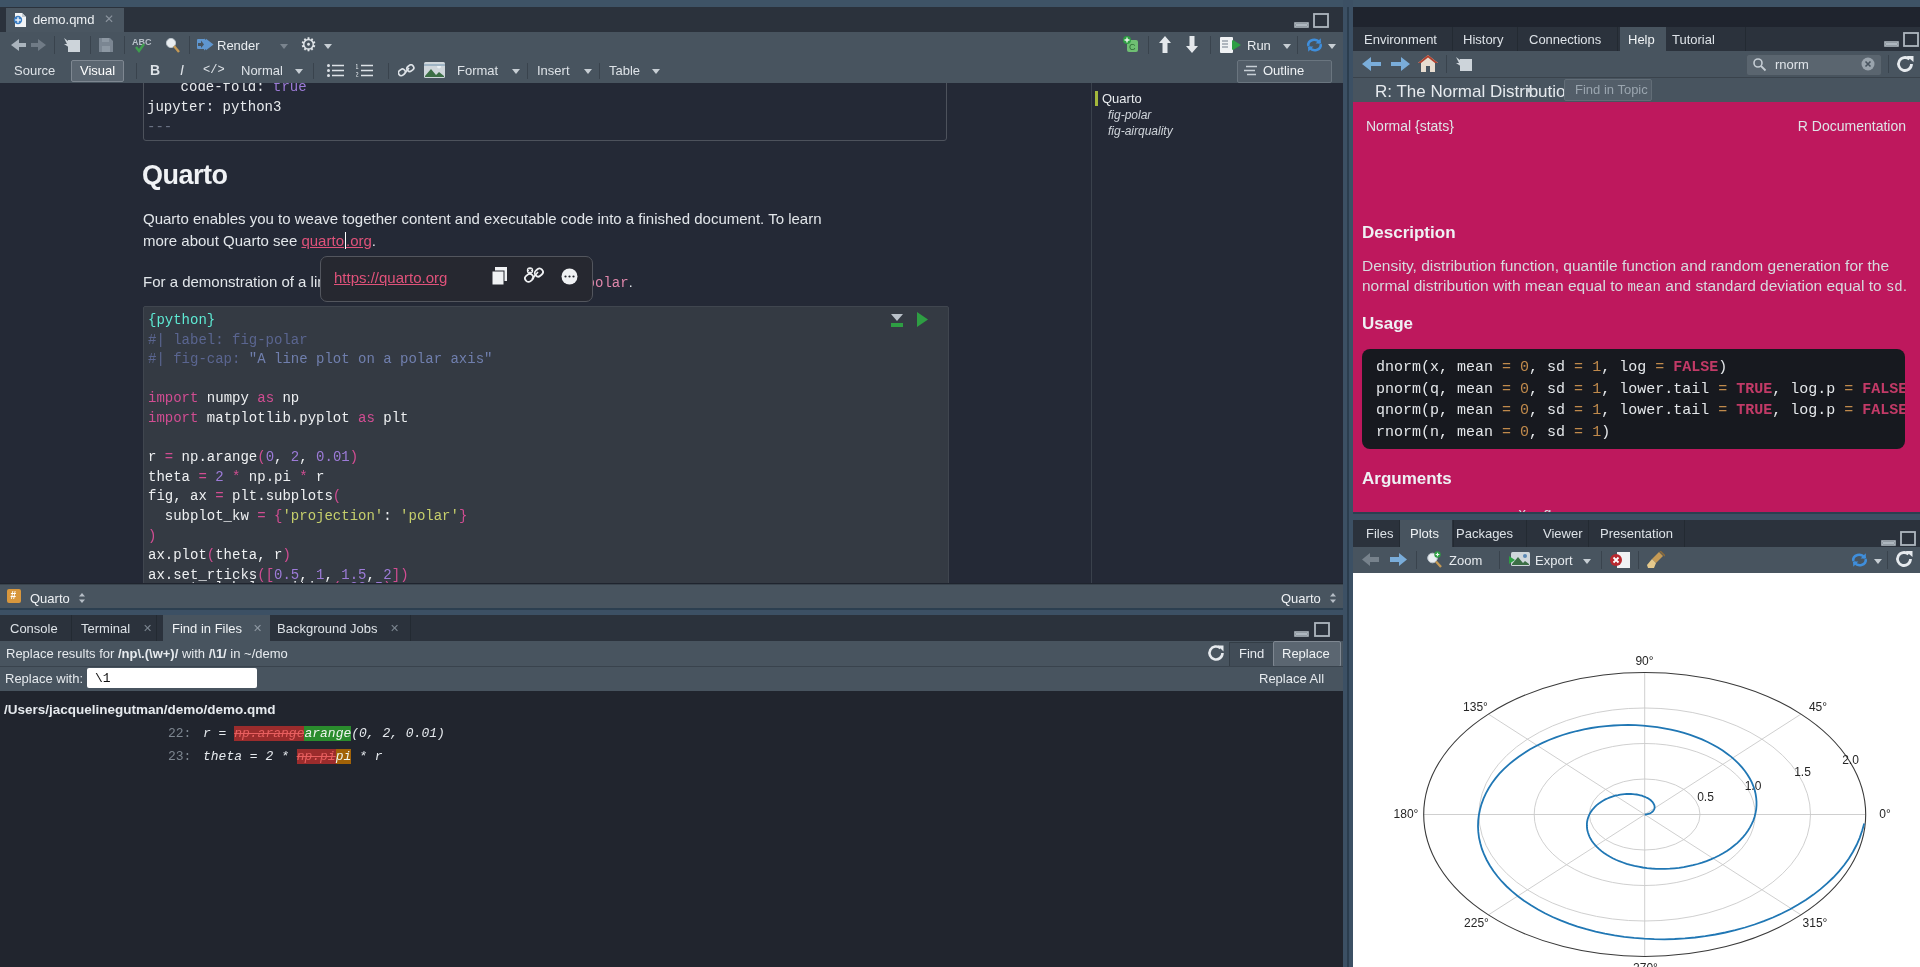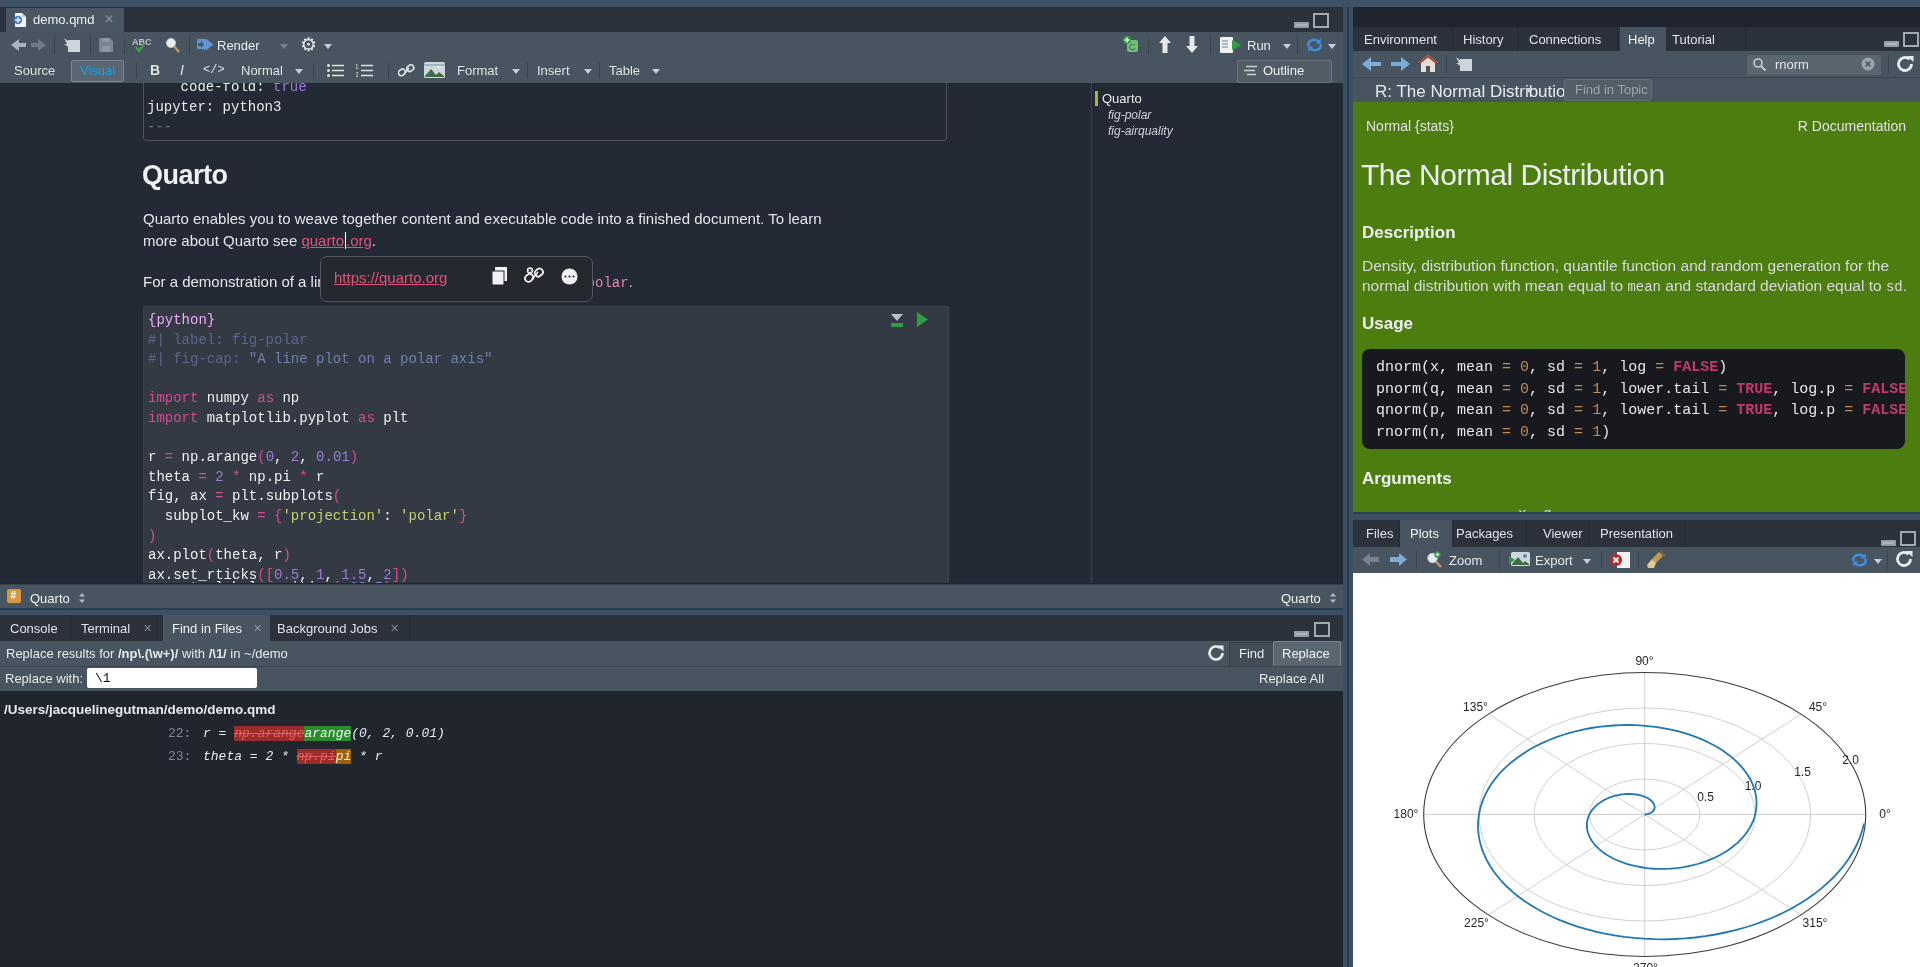--- a/index.html
+++ b/index.html
@@ -133,21 +133,21 @@
           <path d="M15.5 7A6 4.8 0 0 1 4 9.8" stroke="#3f8edb" stroke-width="2.6" fill="none"></path>
           <path d="M15.8 1.2v5.2h-5.2z" fill="#3f8edb"></path>
           <path d="M3.2 14.8V9.6h5.2z" fill="#3f8edb"></path>
         </svg>
       </div>
     <div class="abs caret" style="left:1328px;top:37px;"></div>
 
     <div class="abs bar" style="left:0;top:52px;width:1343px;height:24px;border-bottom:1px solid #333d46;"></div>
     <div class="abs" style="left:14px;top:56px;font-size:13px;color:#dde2e7;">Source</div>
     <div class="abs" style="left:71px;top:53px;width:51px;height:20px;background:#5b6671;border:1px solid #7e8791;border-radius:2px;"></div>
-    <div class="abs" style="left:80px;top:56px;font-size:13px;color:#0ea5e9;">Visual</div>
+    <div class="abs" style="left:80px;top:56px;font-size:13px;color:#ffffff;">Visual</div>
     <div class="abs sep" style="left:136px;top:56px;height:16px;"></div>
     <div class="abs" style="left:150px;top:55px;font-size:14px;font-weight:bold;color:#dde2e7;">B</div>
     <div class="abs" style="left:180px;top:55px;font-size:14px;font-style:italic;color:#dde2e7;">I</div>
     <div class="abs mono" style="left:203px;top:56px;font-size:12px;color:#dde2e7;">&lt;/&gt;</div>
     <div class="abs" style="left:241px;top:56px;font-size:13px;color:#dde2e7;">Normal</div>
     <div class="abs caret" style="left:295px;top:62px;"></div>
     <div class="abs sep" style="left:313px;top:56px;height:16px;"></div>
     <div class="abs" style="left:327px;top:57px;">
         <svg width="18" height="13" viewBox="0 0 18 13">
           <circle cx="1.5" cy="1.5" r="1.5" fill="#dde2e7"></circle>
@@ -203,21 +203,21 @@
 <span style="color:#6a7283;">---</span></div>
 
       <div class="abs" style="left:142px;top:77px;font-size:27px;font-weight:bold;letter-spacing:-0.5px;color:#f0f2f5;">Quarto</div>
 
       <div class="abs" style="left:143px;top:125px;width:700px;font-size:15px;line-height:22px;color:#e2e6ea;">Quarto enables you to weave together content and executable code into a finished document. To learn more about Quarto see <span style="color:#e0527a;text-decoration:underline;">quarto<span style="border-left:1px solid #fff;margin-left:1px;"></span>.org</span>.</div>
 
       <div class="abs" style="left:143px;top:190px;width:700px;font-size:15px;color:#e2e6ea;white-space:nowrap;">For a demonstration of a line plot on a polar axis, see</div>
       <div class="abs mono" style="left:553px;top:191px;font-size:14px;color:#e087ab;">fig-polar<span style="color:#e2e6ea;font-family:'Liberation Sans',sans-serif;">.</span></div>
 
       <div class="abs" style="left:143px;top:223px;width:804px;height:277px;background:#343a43;border:1px solid #40464f;border-radius:2px 2px 0 0;">
-        <div class="abs mono" style="left:4px;top:4px;width:790px;height:273px;font-size:14px;line-height:19.6px;white-space:pre;color:#eef0f2;overflow:hidden;"><span style="color:#f0abfc;">{python}</span>
+        <div class="abs mono" style="left:4px;top:4px;width:790px;height:273px;font-size:14px;line-height:19.6px;white-space:pre;color:#eef0f2;overflow:hidden;"><span style="color:#5eead4;">{python}</span>
 <span style="color:#5a6590;">#| label: fig-polar</span>
 <span style="color:#5a6590;">#| fig-cap: </span><span style="color:#707fae;">"A line plot on a polar axis"</span>
 
 <span style="color:#d14d92;">import</span> numpy <span style="color:#d14d92;">as</span> np
 <span style="color:#d14d92;">import</span> matplotlib.pyplot <span style="color:#d14d92;">as</span> plt
 
 r <span style="color:#d14d92;">=</span> np.arange<span style="color:#d14d92;">(</span><span style="color:#9d7bd8;">0</span>, <span style="color:#9d7bd8;">2</span>, <span style="color:#9d7bd8;">0.01</span><span style="color:#d14d92;">)</span>
 theta <span style="color:#d14d92;">=</span> <span style="color:#9d7bd8;">2</span> <span style="color:#d14d92;">*</span> np.pi <span style="color:#d14d92;">*</span> r
 fig, ax <span style="color:#d14d92;">=</span> plt.subplots<span style="color:#d14d92;">(</span>
   subplot_kw <span style="color:#d14d92;">=</span> <span style="color:#d14d92;">{</span><span style="color:#c6cf6c;">'projection'</span>: <span style="color:#c6cf6c;">'polar'</span><span style="color:#d14d92;">}</span>
@@ -419,24 +419,23 @@
           <path d="M10.5 1h7v6z" fill="#e6eaee"></path>
         </svg>
       </div>
 
     <div class="abs bar" style="left:0;top:57px;width:567px;height:25px;border-top:1px solid #3a434c;"></div>
     <div class="abs" style="left:22px;top:62px;font-size:17px;color:#e6eaee;">R: The Normal Distribution</div>
     <div class="abs caret" style="left:172px;top:68px;"></div>
     <div class="abs" style="left:211px;top:59px;width:86px;height:20px;background:#535e69;border:1px solid #626d77;border-radius:2px;"></div>
     <div class="abs" style="left:222px;top:62px;font-size:13px;color:#9aa5af;">Find in Topic</div>
 
-    <div class="abs" style="left:0;top:82px;width:567px;height:415px;background:#4d7c0f;overflow:hidden;">
+    <div class="abs" style="left:0;top:82px;width:567px;height:415px;background:#be185d;overflow:hidden;">
       <div class="abs" style="left:13px;top:16px;font-size:14px;color:#dfe3e7;">Normal {stats}</div>
       <div class="abs" style="left:0;top:16px;width:553px;text-align:right;font-size:14px;color:#dfe3e7;">R Documentation</div>
-      <div class="abs" style="left:8px;top:56px;font-size:30px;letter-spacing:-0.5px;color:#eceff2;">The Normal Distribution</div>
       <div class="abs" style="left:9px;top:121px;font-size:17px;font-weight:bold;color:#eef1f4;">Description</div>
       <div class="abs" style="left:9px;top:154px;width:560px;font-size:15.5px;line-height:19.5px;color:#d6dade;">Density, distribution function, quantile function and random generation for the normal distribution with mean equal to <span class="mono" style="font-size:14px;">mean</span> and standard deviation equal to <span class="mono" style="font-size:14px;">sd</span>.</div>
       <div class="abs" style="left:9px;top:212px;font-size:17px;font-weight:bold;color:#eef1f4;">Usage</div>
       <div class="abs" style="left:9px;top:247px;width:543px;height:100px;background:#17191f;border-radius:8px;overflow:hidden;">
         <div class="abs mono" style="left:14px;top:8px;font-size:15px;line-height:21.5px;white-space:pre;color:#e4e7ea;">dnorm(x, mean <span style="color:#c08a4c;">=</span> <span style="color:#c08a4c;">0</span>, sd <span style="color:#c08a4c;">=</span> <span style="color:#c08a4c;">1</span>, log <span style="color:#c08a4c;">=</span> <span style="color:#c23a67;font-weight:bold;">FALSE</span>)
 pnorm(q, mean <span style="color:#c08a4c;">=</span> <span style="color:#c08a4c;">0</span>, sd <span style="color:#c08a4c;">=</span> <span style="color:#c08a4c;">1</span>, lower.tail <span style="color:#c08a4c;">=</span> <span style="color:#c23a67;font-weight:bold;">TRUE</span>, log.p <span style="color:#c08a4c;">=</span> <span style="color:#c23a67;font-weight:bold;">FALSE</span>)
 qnorm(p, mean <span style="color:#c08a4c;">=</span> <span style="color:#c08a4c;">0</span>, sd <span style="color:#c08a4c;">=</span> <span style="color:#c08a4c;">1</span>, lower.tail <span style="color:#c08a4c;">=</span> <span style="color:#c23a67;font-weight:bold;">TRUE</span>, log.p <span style="color:#c08a4c;">=</span> <span style="color:#c23a67;font-weight:bold;">FALSE</span>)
 rnorm(n, mean <span style="color:#c08a4c;">=</span> <span style="color:#c08a4c;">0</span>, sd <span style="color:#c08a4c;">=</span> <span style="color:#c08a4c;">1</span>)</div>
       </div>
       <div class="abs" style="left:9px;top:367px;font-size:17px;font-weight:bold;color:#eef1f4;">Arguments</div>

